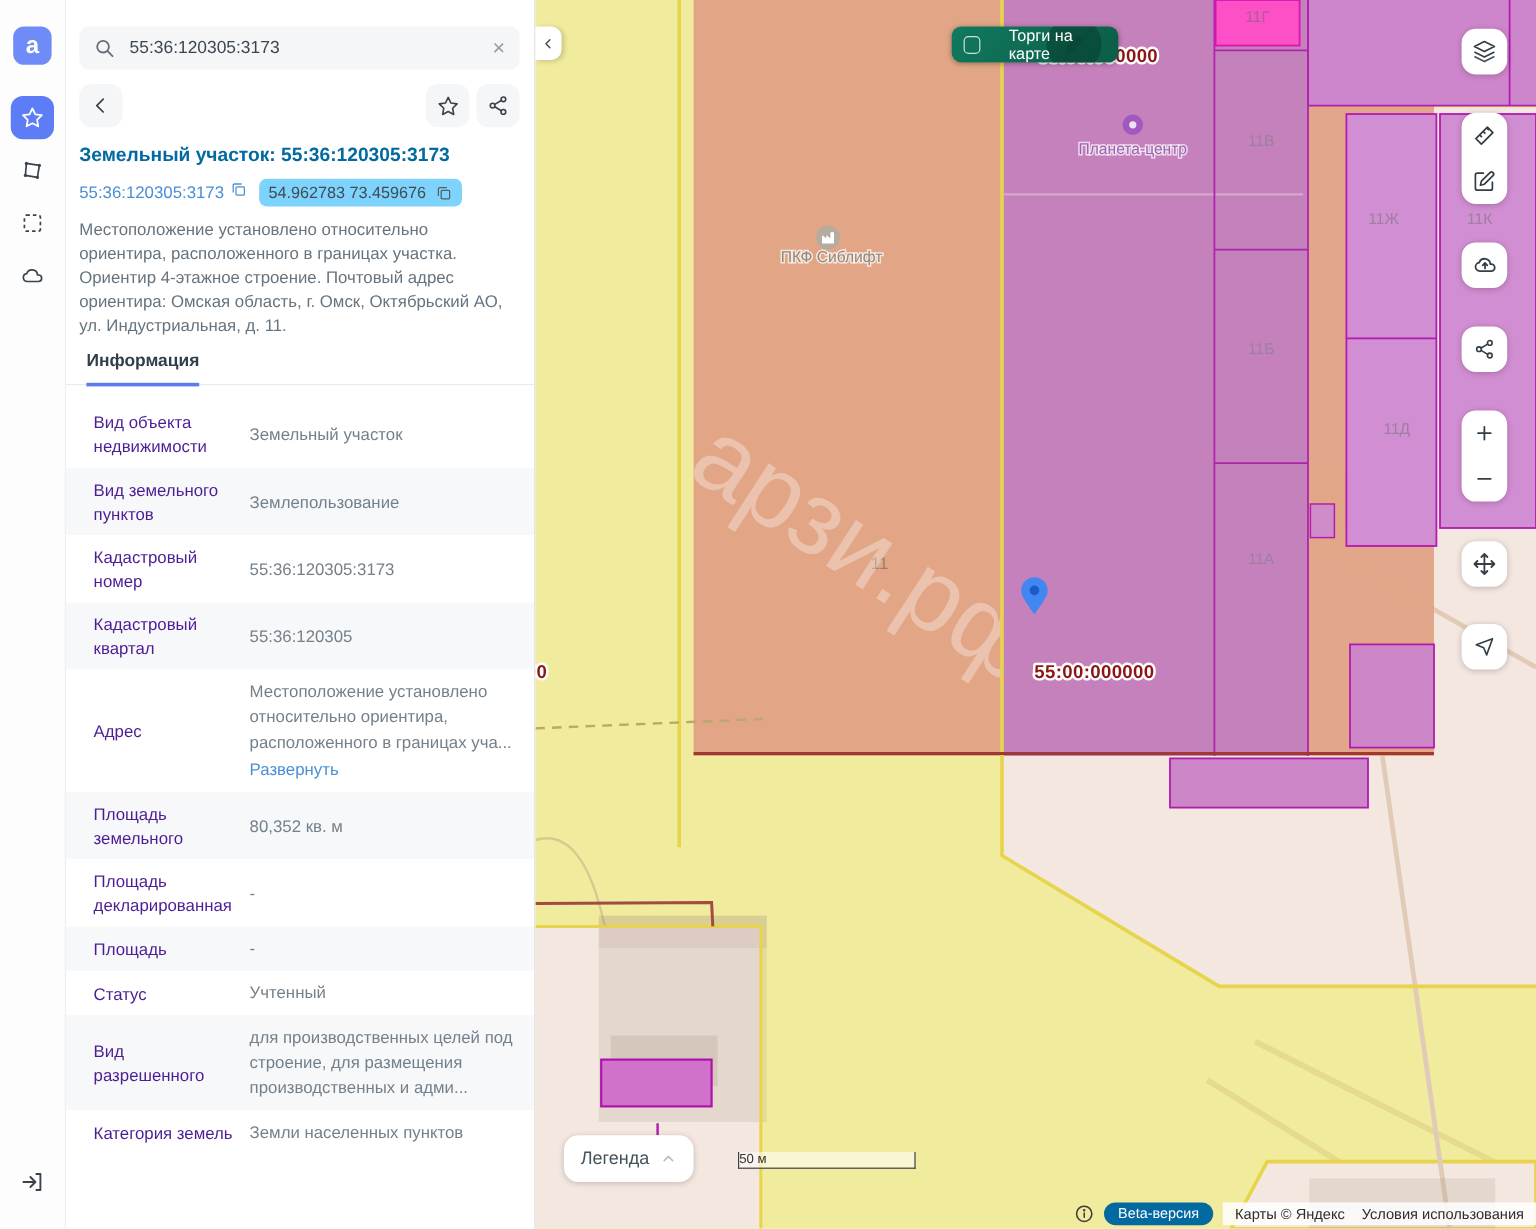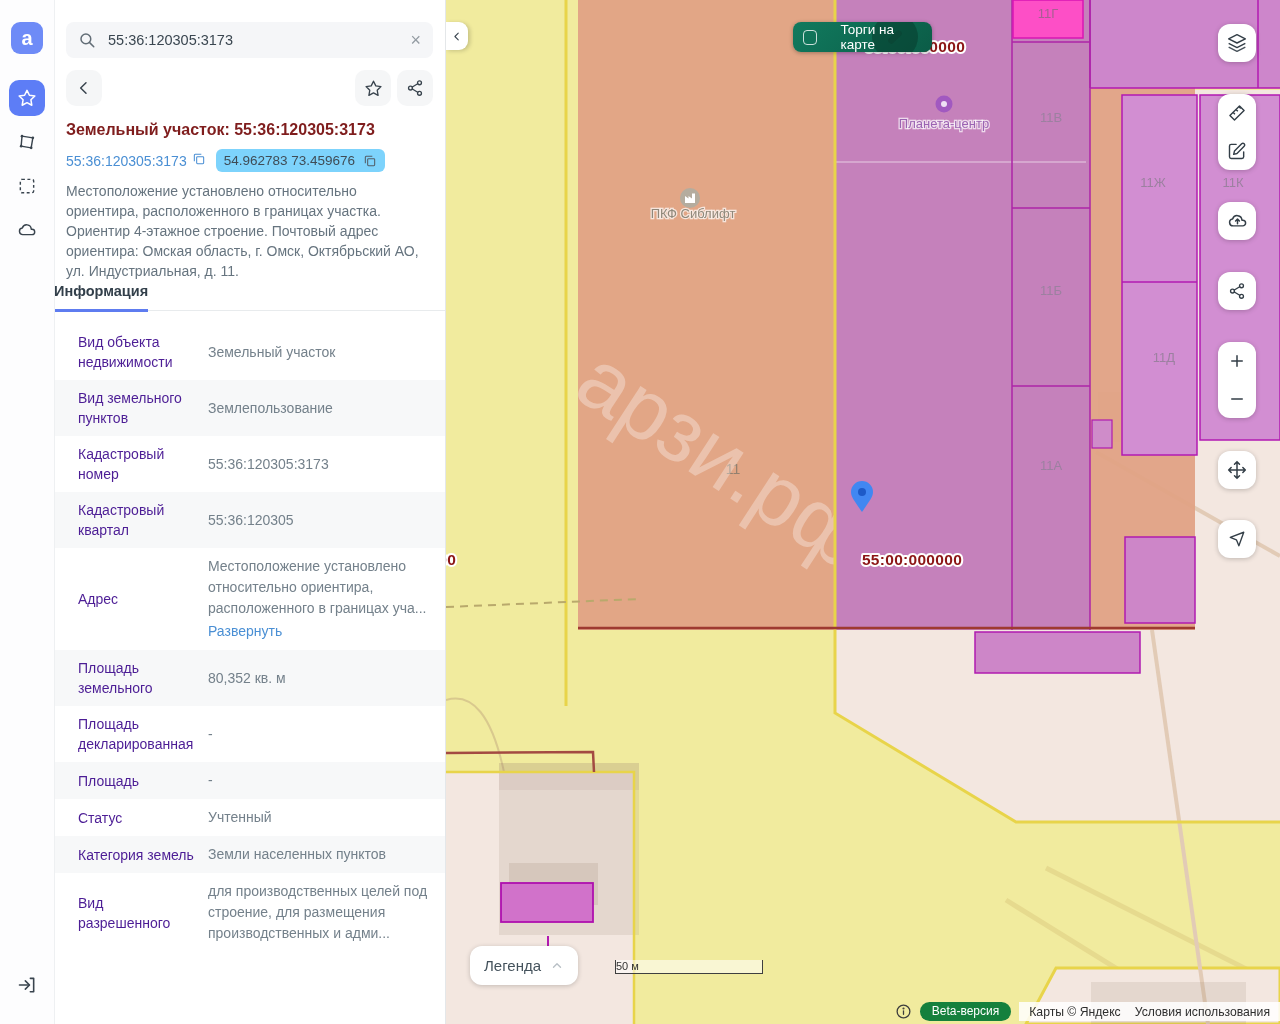--- a/index.html
+++ b/index.html
@@ -23,29 +23,29 @@
   .search-row{margin:22px 12px 0;height:36px;background:#f5f6f8;border-radius:8px;
               display:flex;align-items:center;gap:10px;padding:0 12px;box-sizing:border-box}
   .search-row input{flex:1;border:none;outline:none;background:transparent;font-size:14.5px;
                     color:#3a4650;font-family:inherit}
   .clear-x{color:#949ca3;font-size:18px;line-height:1;cursor:pointer;background:none;border:none;padding:0}
   .hdr-row{margin:12px 12px 0;display:flex;align-items:center}
   .sq-btn{width:36px;height:36px;border-radius:10px;background:#f5f6f7;border:none;cursor:pointer;
           display:flex;align-items:center;justify-content:center;color:#39444e;padding:0}
   .hdr-row .spacer{flex:1}
   .hdr-row .sq-btn + .sq-btn{margin-left:6px}
-  .ptitle{margin:15px 12px 0;font-size:16px;font-weight:600;color:#7f1d1d}
+  .ptitle{margin:15px 12px 0;font-size:16px;font-weight:600;color:#0369a1}
   .chips{margin:10px 12px 0;display:flex;align-items:center;gap:10px}
   .cad-link{color:#4a8fd4;font-size:14px;text-decoration:none;cursor:pointer}
   .chip-copy{display:inline-flex;align-items:center;cursor:pointer;color:#4a8fd4;margin-left:5px}
   .coord-chip{background:#7dd3fc;border-radius:6px;padding:4px 8px;font-size:13.5px;color:#3f4c56;
               display:inline-flex;align-items:center;gap:6px}
   .coord-chip .chip-copy{color:#525e68;margin-left:2px}
   .pdesc{margin:9px 12px 0;font-size:14px;line-height:20px;color:#66747f}
-  .tabbar{margin-top:1px;border-bottom:1px solid #e8ebed;}
+  .tabbar{margin-top:11px;border-bottom:1px solid #e8ebed;padding-left:18px}
   .tab{display:inline-block;font-size:14.5px;font-weight:700;color:#323f4a;
        padding-bottom:10px;border-bottom:3px solid #5e7cf0;margin-bottom:-2px;cursor:pointer}
   .ptable{margin-top:13px}
   .trow{display:flex;align-items:center;padding:8px 12px 8px 24px;box-sizing:border-box}
   .trow:nth-child(even){background:#f7f8f9}
   .tlabel{flex:0 0 130px;width:130px;padding-right:12px;box-sizing:border-box;
           font-size:14px;line-height:20px;color:#4c1d95}
   .tvalue{flex:1;font-size:14px;line-height:21px;color:#74818b}
   .expand-link{display:inline-block;margin-top:2px;color:#4a8fd4;
                font-size:14px;cursor:pointer}
@@ -74,21 +74,21 @@
   .mt32{margin-top:32px}.mt33{margin-top:33px}.mt31{margin-top:31px}
   .legend-btn{position:absolute;left:24px;top:946px;height:39px;padding:0 14px;border-radius:12px;
               background:#fff;box-shadow:0 1px 5px rgba(0,0,0,.2);display:flex;align-items:center;gap:9px;
               font-size:15px;color:#44525c;z-index:8;cursor:pointer;border:none;font-family:inherit}
   .legend-btn .chev{color:#b9c0c6;display:flex}
   .scalebar{position:absolute;left:169px;top:960px;width:146px;height:13px;
             border-left:1.5px solid #3f3f3f;border-right:1.5px solid #3f3f3f;border-bottom:1.5px solid #3f3f3f;
             background:rgba(255,255,255,.55);z-index:7;font-size:11px;color:#333;text-align:left;line-height:12px}
   .attrib{position:absolute;right:0;bottom:3px;display:flex;align-items:center;gap:8px;z-index:8}
   .info-ic{color:#3c3c3c;display:flex}
-  .beta-pill{background:#15803d;color:#fff;border-radius:10px;font-size:12px;padding:2px 12px;height:15px;
+  .beta-pill{background:#0369a1;color:#fff;border-radius:10px;font-size:12px;padding:2px 12px;height:15px;
              line-height:15px}
   .ystrip{background:rgba(255,255,255,.85);height:19px;display:flex;align-items:center;gap:14px;
           padding:0 10px;font-size:12.2px;color:#2e2e2e}
   .ystrip .terms{cursor:pointer}
   
   .map-svg text{font-family:"Liberation Sans",sans-serif}
   .plabel{font-size:13px;fill:#9c80a0;text-anchor:middle}
   .plabel.onpink{fill:#a85f93}
   .plabel.onsalmon{fill:#93806f;font-size:14px}
   .ql{font-family:"DejaVu Serif",serif;font-weight:700;font-size:15.5px;fill:#8c1616;text-anchor:middle;
@@ -227,26 +227,26 @@
       </div>
     <div class="trow">
         <div class="tlabel">Площадь</div>
         <div class="tvalue"><span>-</span></div>
       </div>
     <div class="trow">
         <div class="tlabel">Статус</div>
         <div class="tvalue"><span>Учтенный</span></div>
       </div>
     <div class="trow">
+        <div class="tlabel">Вид разрешенного</div>
+        <div class="tvalue"><span>для производственных целей под строение, для размещения производственных и адми...</span></div>
+      </div>
+    <div class="trow">
         <div class="tlabel">Категория земель</div>
         <div class="tvalue"><span>Земли населенных пунктов</span></div>
-      </div>
-    <div class="trow">
-        <div class="tlabel">Вид разрешенного</div>
-        <div class="tvalue"><span>для производственных целей под строение, для размещения производственных и адми...</span></div>
       </div>
   </div>
 </div>
 
 <div class="map">
   <svg class="map-svg" width="834" height="1024" viewBox="0 0 834 1024">
 
     <rect x="0" y="0" width="834" height="1024" fill="#f1eb9e"></rect>
 
     <path d="M600,868 L834,986" stroke="#e6da8e" stroke-width="5" fill="none"></path>

